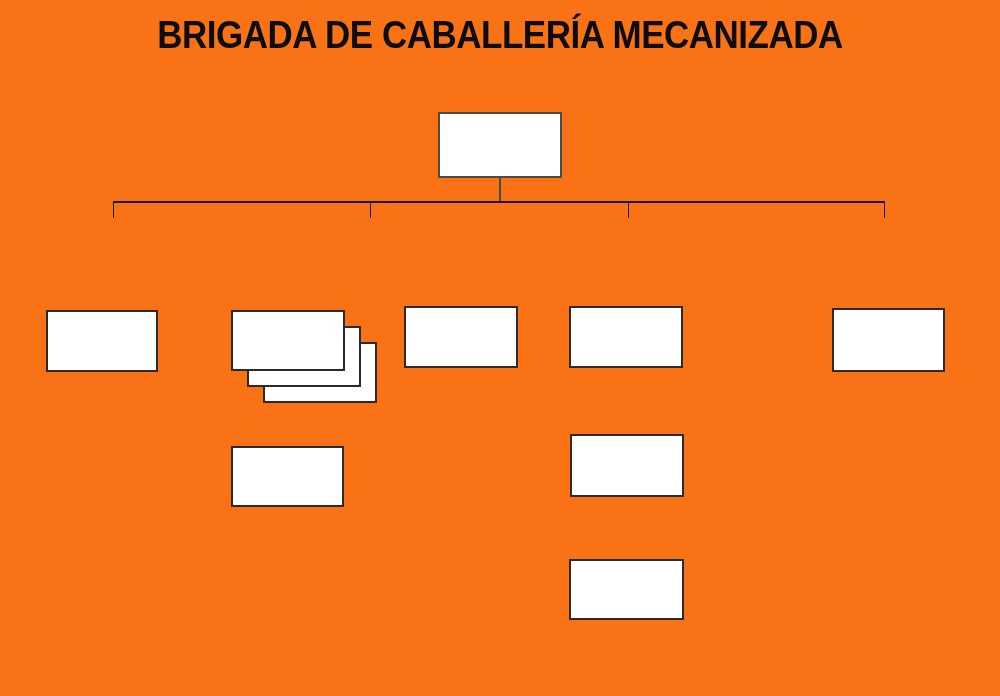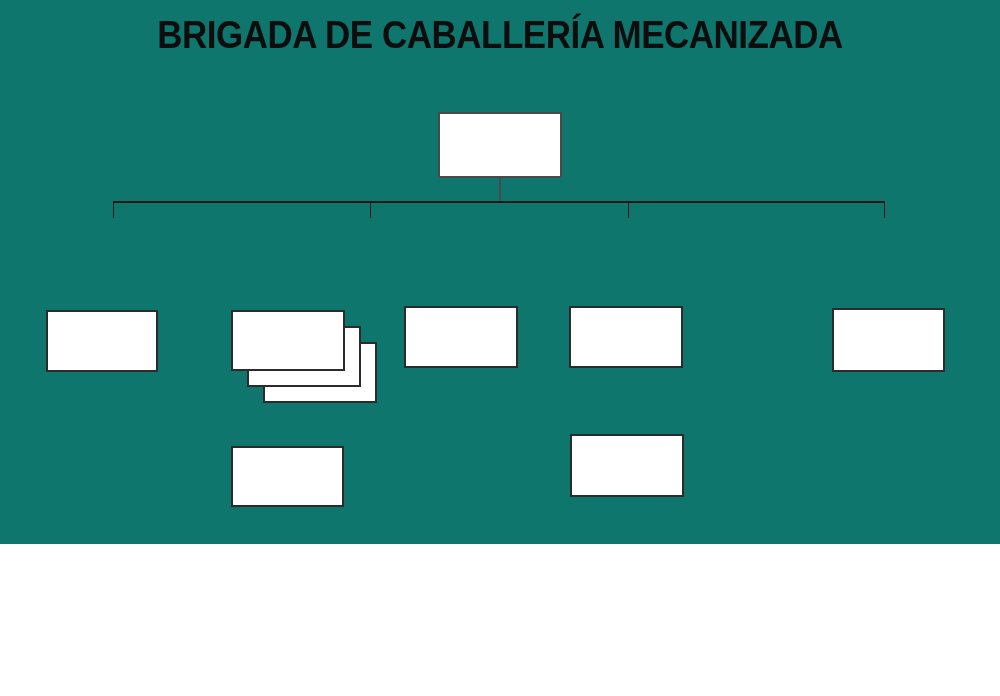--- a/index.html
+++ b/index.html
@@ -8,22 +8,22 @@
     padding: 0;
     background: #ffffff;
   }
   body {
     font-family: "Liberation Sans", sans-serif;
     color: #000000;
   }
   #page {
     position: relative;
     width: 1000px;
-    height: 544px;
-    background: #0f766e;
+    height: 696px;
+    background: #f97316;
     overflow: hidden;
   }
   
   #chart-title {
     position: absolute;
     left: 0;
     top: 13px;
     width: 1000px;
     text-align: center;
     font-family: "Liberation Sans", sans-serif;

